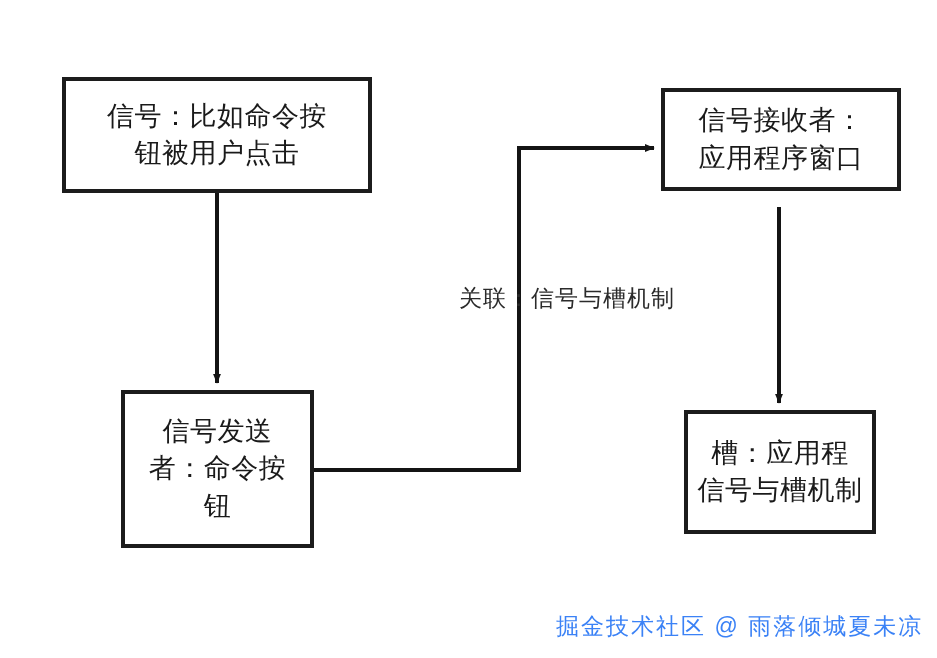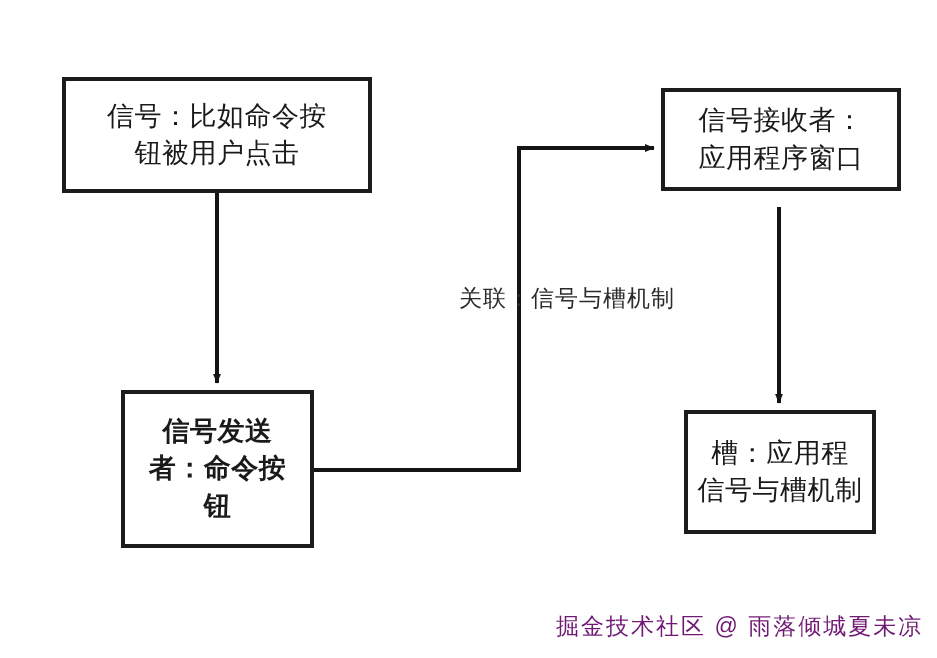--- a/index.html
+++ b/index.html
@@ -37,21 +37,20 @@
     left: 62px;
     top: 77px;
     width: 310px;
     height: 116px;
   }
   #node-sender {
     left: 121px;
     top: 390px;
     width: 193px;
     height: 158px;
-    font-weight: bold;
   }
   #node-receiver {
     left: 661px;
     top: 88px;
     width: 240px;
     height: 103px;
   }
   #node-slot {
     left: 684px;
     top: 410px;
@@ -76,21 +75,21 @@
   #edge-label-association {
     left: 447px;
     top: 283px;
     margin-left: 12px;
   }
   #watermark {
     position: absolute;
     left: 556px;
     top: 611px;
     font-size: 23px;
-    color: #701a75;
+    color: #3b82f6;
     letter-spacing: 2px;
     white-space: nowrap;
     user-select: none;
   }
 </style>
 </head>
 <body>
 
 <div id="canvas">
 

